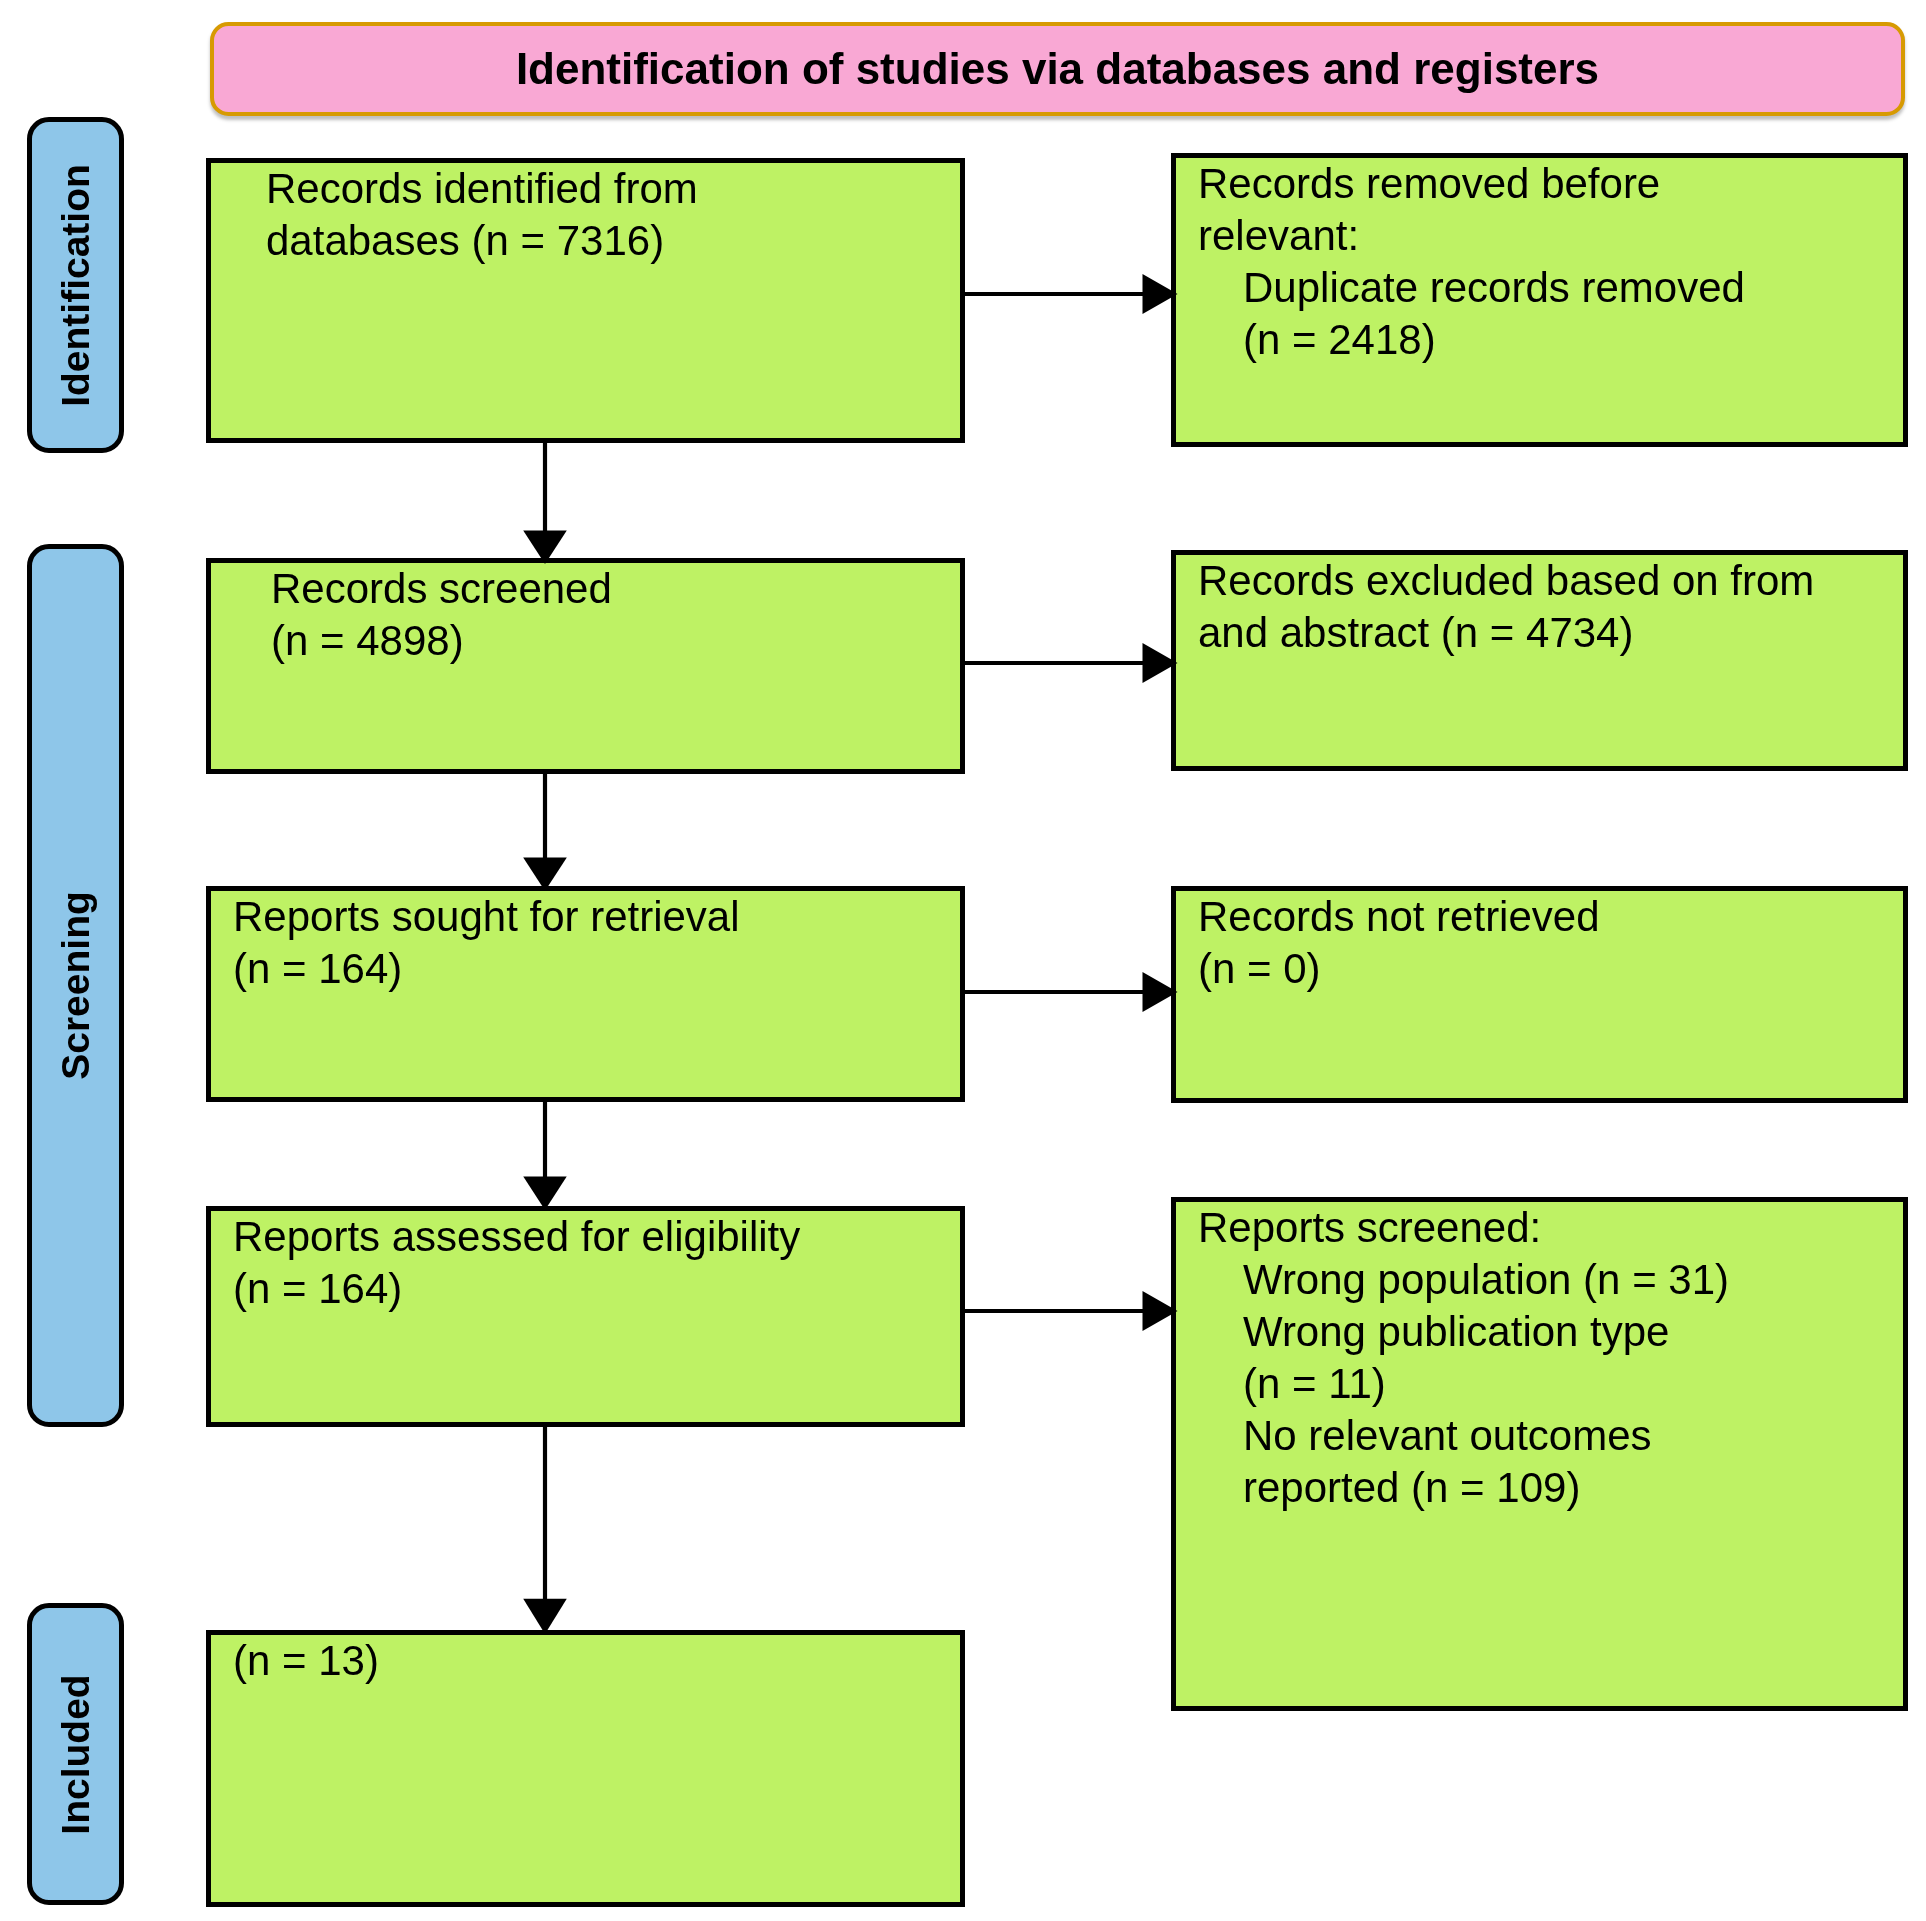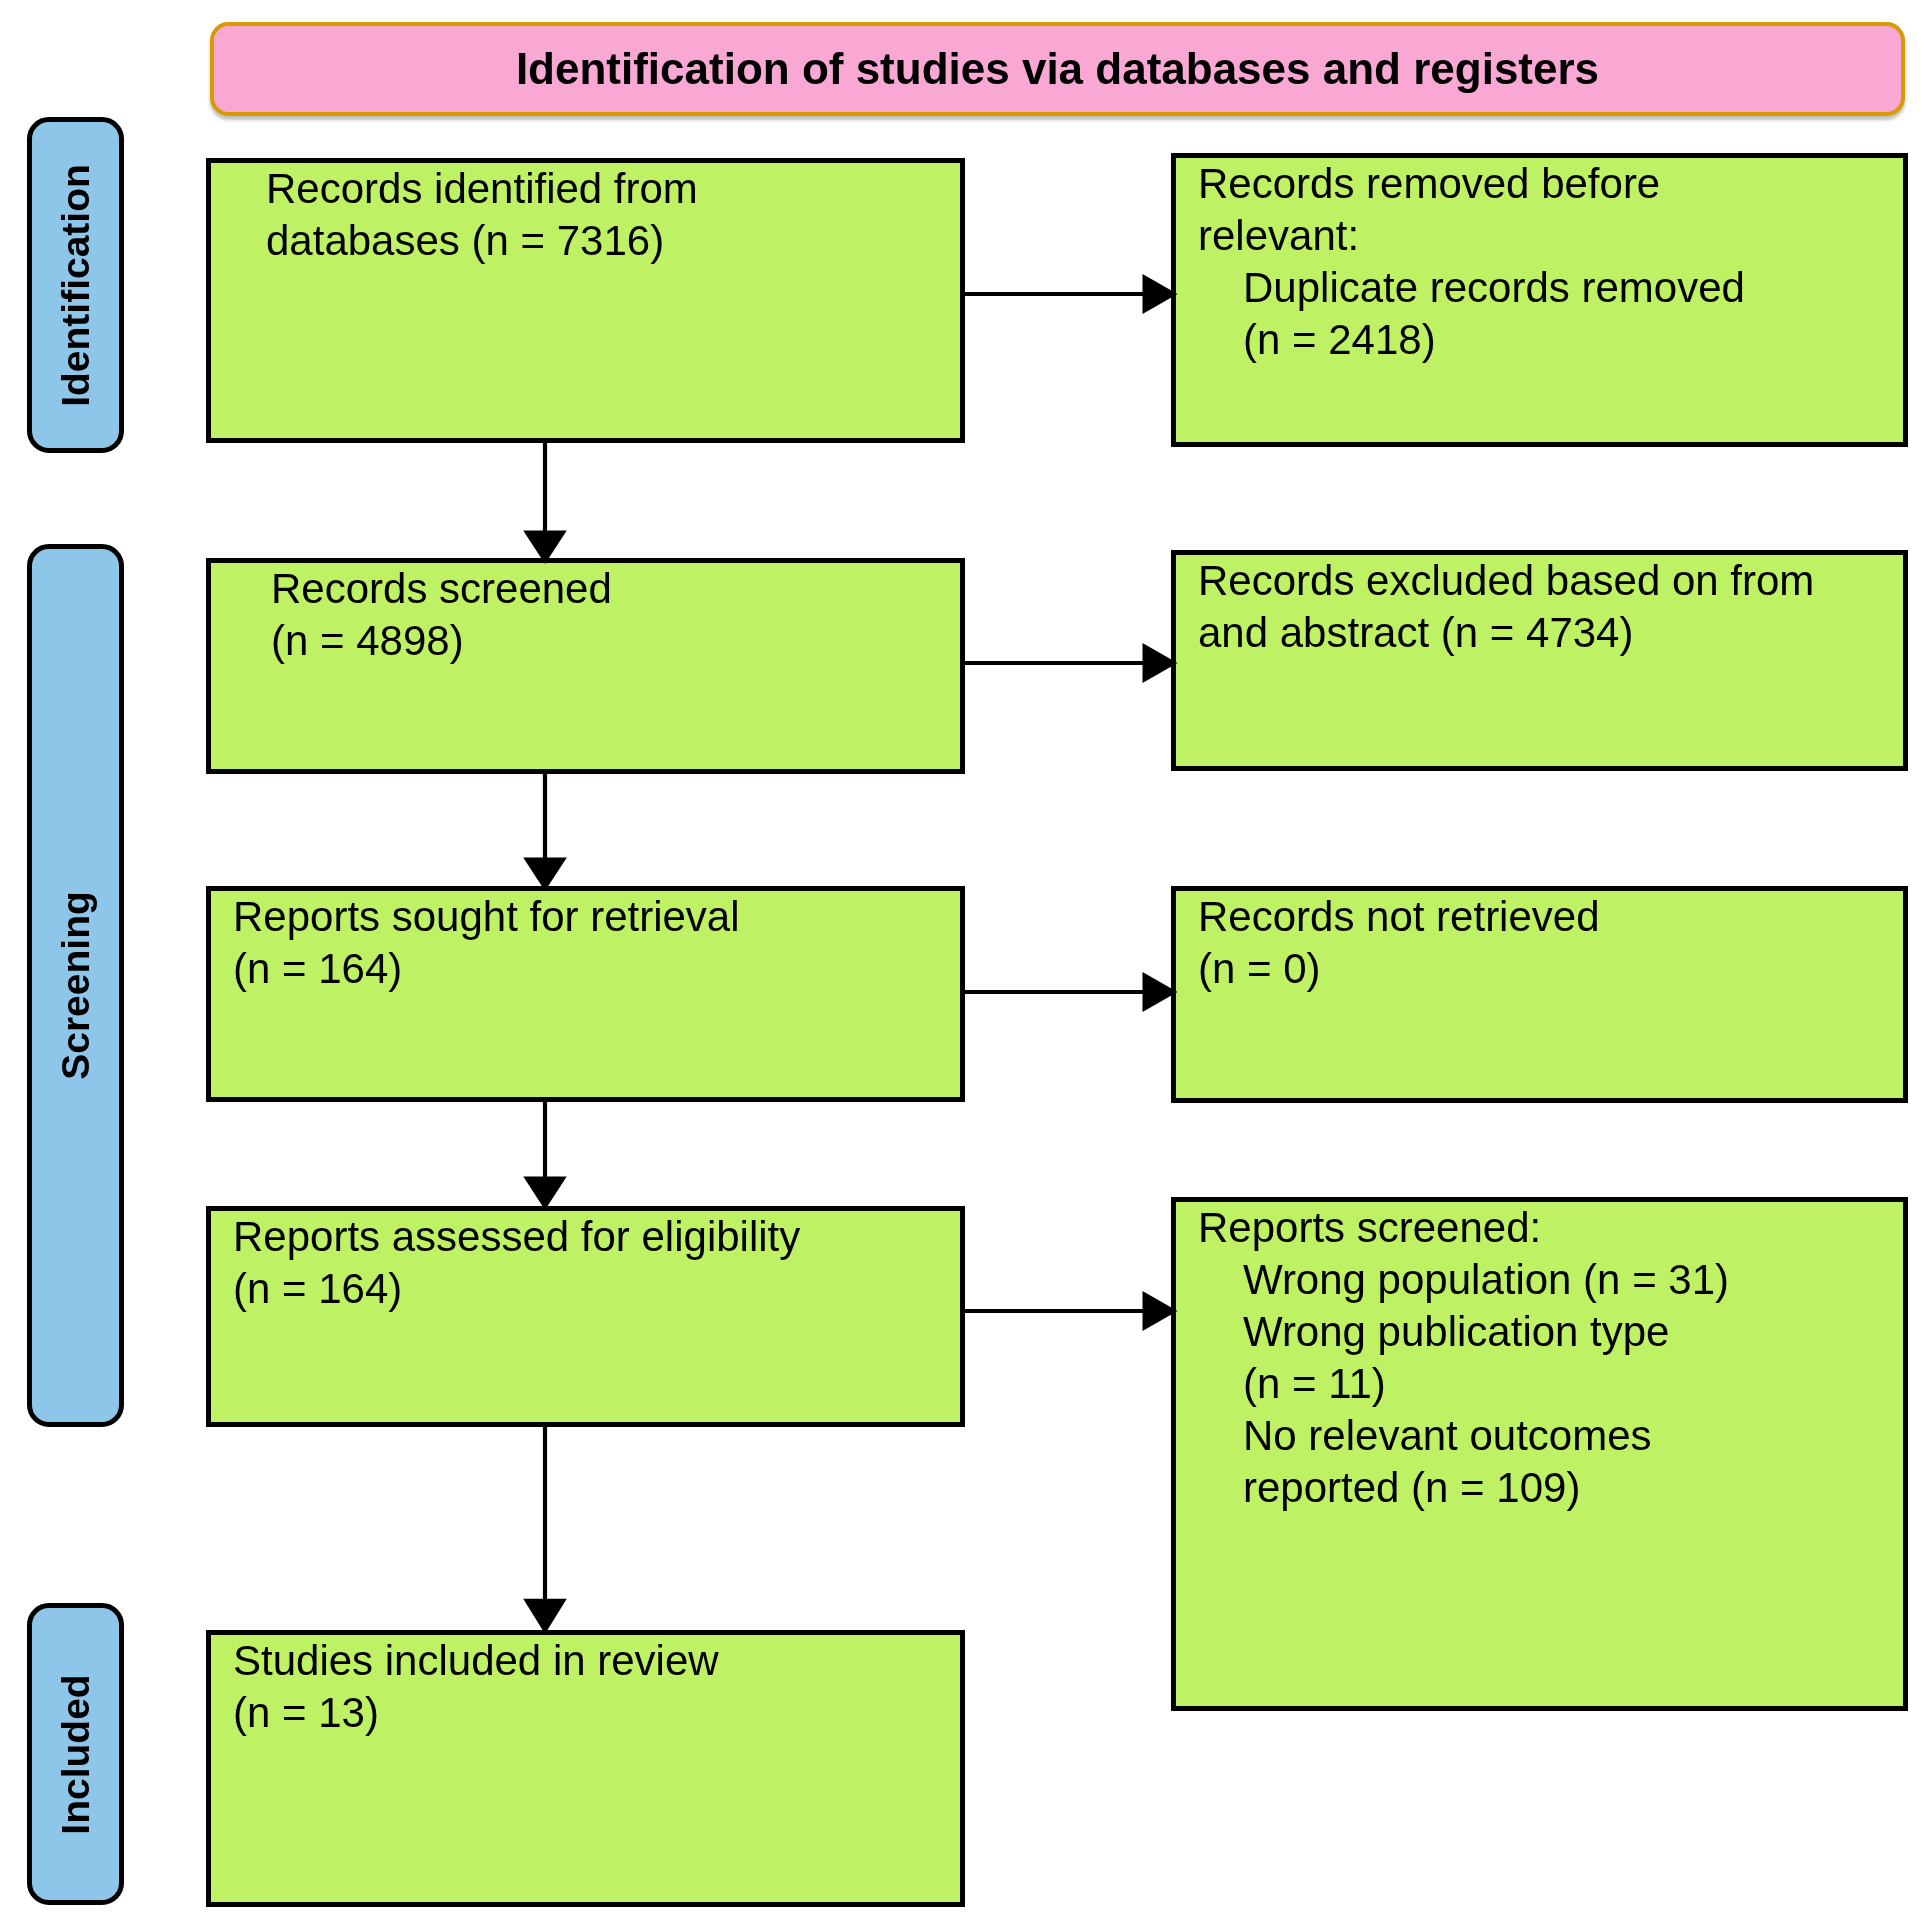--- a/index.html
+++ b/index.html
@@ -181,21 +181,20 @@
 
   <div class="flow-box" id="box-assessed">
     <div class="box-text">
       <span class="line">Reports assessed for eligibility</span>
       <span class="line">(n = 164)</span>
     </div>
   </div>
 
   <div class="flow-box" id="box-included">
     <div class="box-text">
-      <span class="line">Studies included in review</span>
       <span class="line">(n = 13)</span>
     </div>
   </div>
 
   <div class="flow-box" id="box-removed">
     <div class="box-text">
       <span class="line">Records removed before</span>
       <span class="line">relevant:</span>
       <span class="line indent">Duplicate records removed</span>
       <span class="line indent">(n = 2418)</span>

